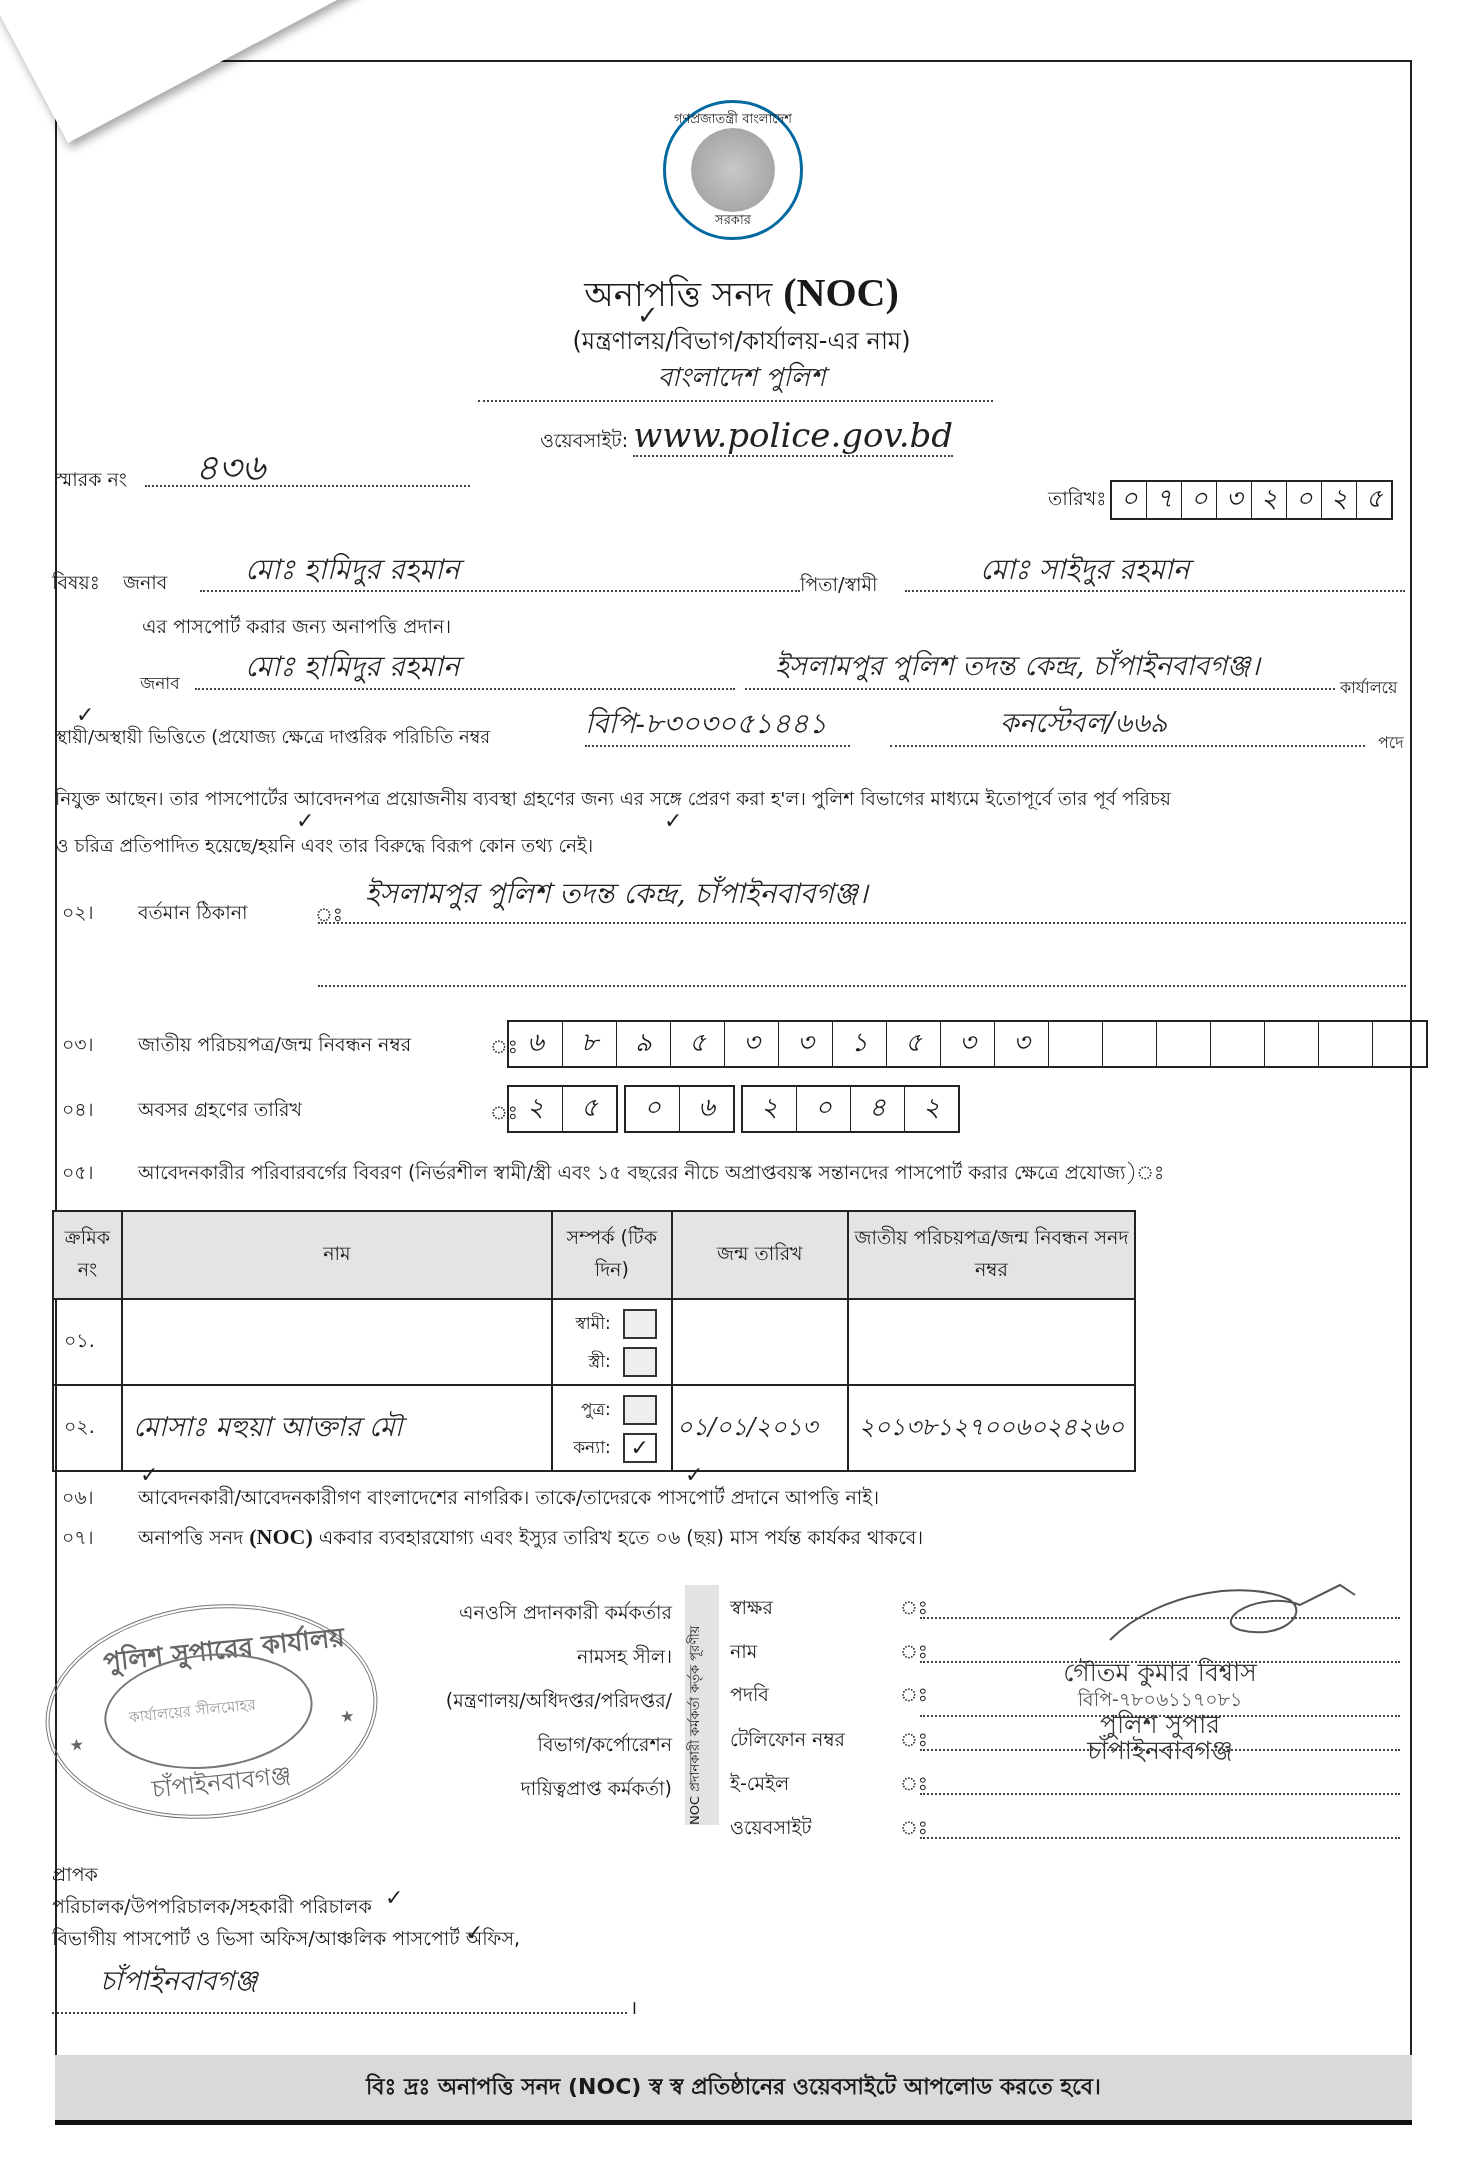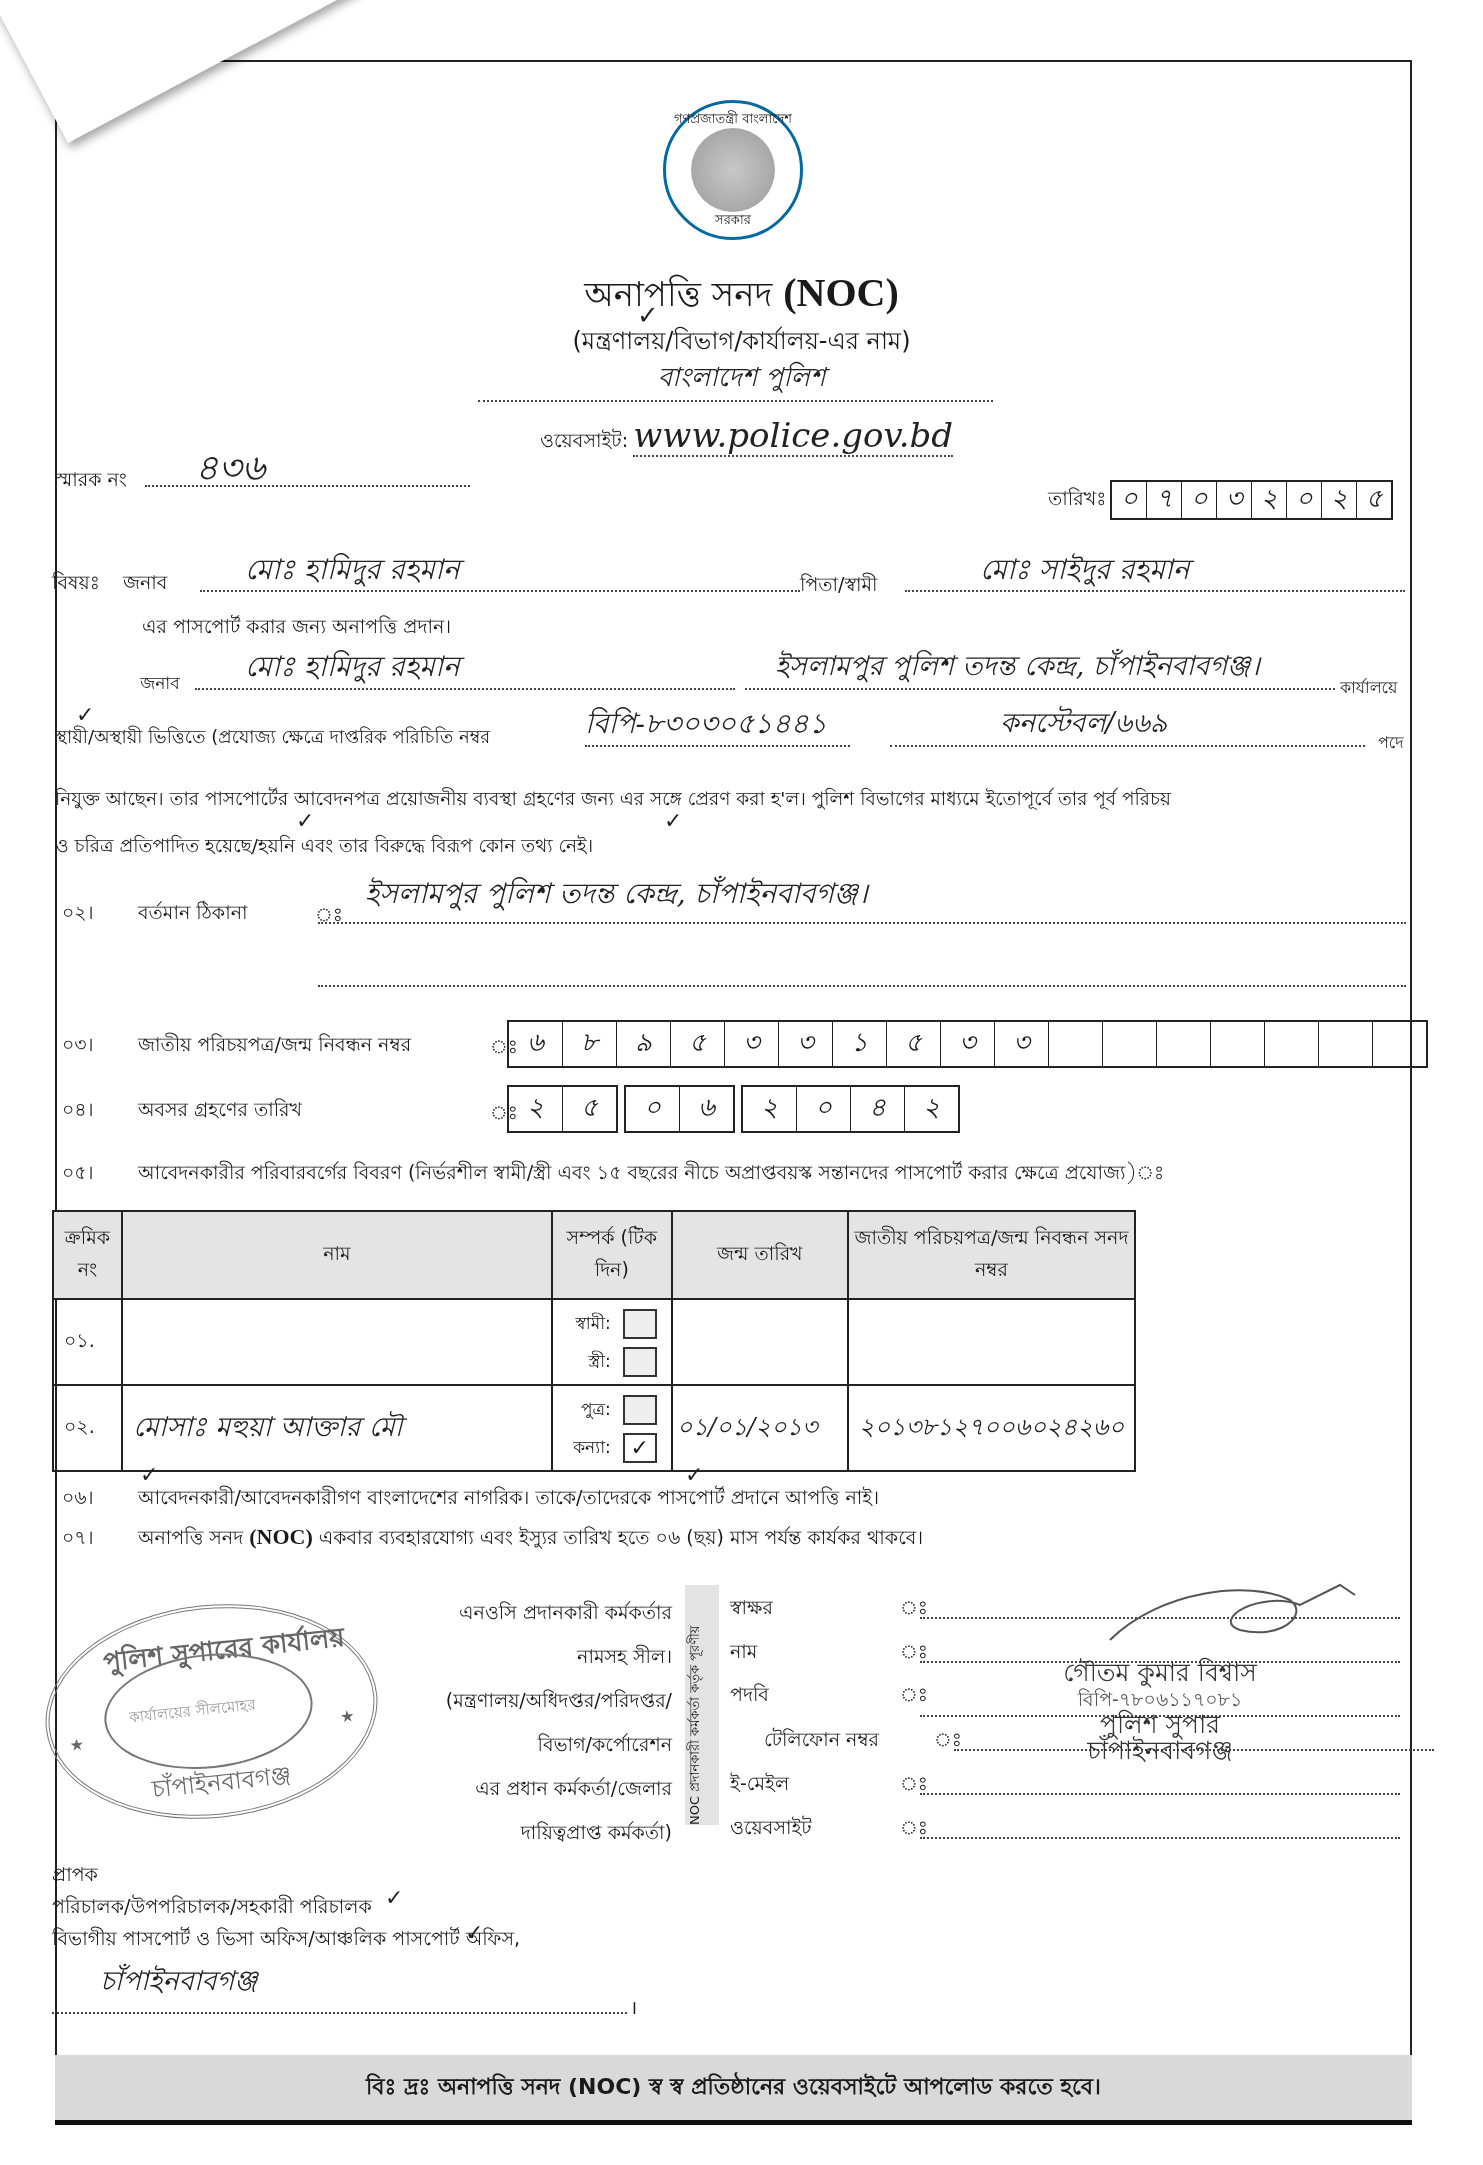--- a/index.html
+++ b/index.html
@@ -224,42 +224,41 @@
   <div class="abs" style="left:18px;top:112px;font-size:16px;">★</div>
   <div class="abs" style="left:290px;top:112px;font-size:16px;">★</div>
   <div class="abs" style="left:95px;top:155px;font-size:24px;">চাঁপাইনবাবগঞ্জ</div>
 </div>
 
 <div class="abs" style="left:380px;top:1590px;width:292px;text-align:right;font-size:19px;line-height:44px;" id="sig-left">
     <div>এনওসি প্রদানকারী কর্মকর্তার</div>
     <div>নামসহ সীল।</div>
     <div>(মন্ত্রণালয়/অধিদপ্তর/পরিদপ্তর/</div>
     <div>বিভাগ/কর্পোরেশন</div>
-    <div>এর প্রধান কর্মকর্তা/জেলার</div>
     <div>দায়িত্বপ্রাপ্ত কর্মকর্তা)</div>
   </div>
 <div class="vert">NOC প্রদানকারী কর্মকর্তা কর্তৃক পূরণীয়</div>
 <div class="abs" style="left:730px;top:1585px;font-size:19px;line-height:44px;" id="sig-fields">
     <div style="display: flex; align-items: center;">
       <span style="width: 170px;">স্বাক্ষর</span>
       <span style="width: 20px;">ঃ</span>
       <span class="dots" style="width: 480px; height: 22px;"></span>
     </div>
     <div style="display: flex; align-items: center;">
       <span style="width: 170px;">নাম</span>
       <span style="width: 20px;">ঃ</span>
       <span class="dots" style="width: 480px; height: 22px;"></span>
     </div>
     <div style="display: flex; align-items: flex-end; font-family: Liberation Serif, serif;">
       <span style="width: 170px;">পদবি</span>
       <span style="width: 20px;">ঃ</span>
       <span class="dots" style="width: 480px; height: 22px;"></span>
     </div>
     <div style="display: flex; align-items: center;">
-      <span style="width: 170px; margin-left: 34px;">টেলিফোন নম্বর</span>
+      <span style="width: 170px;">টেলিফোন নম্বর</span>
       <span style="width: 20px;">ঃ</span>
       <span class="dots" style="width: 480px; height: 22px;"></span>
     </div>
     <div style="display: flex; align-items: center;">
       <span style="width: 170px;">ই-মেইল</span>
       <span style="width: 20px;">ঃ</span>
       <span class="dots" style="width: 480px; height: 22px;"></span>
     </div>
     <div style="display: flex; align-items: center;">
       <span style="width: 170px;">ওয়েবসাইট</span>

